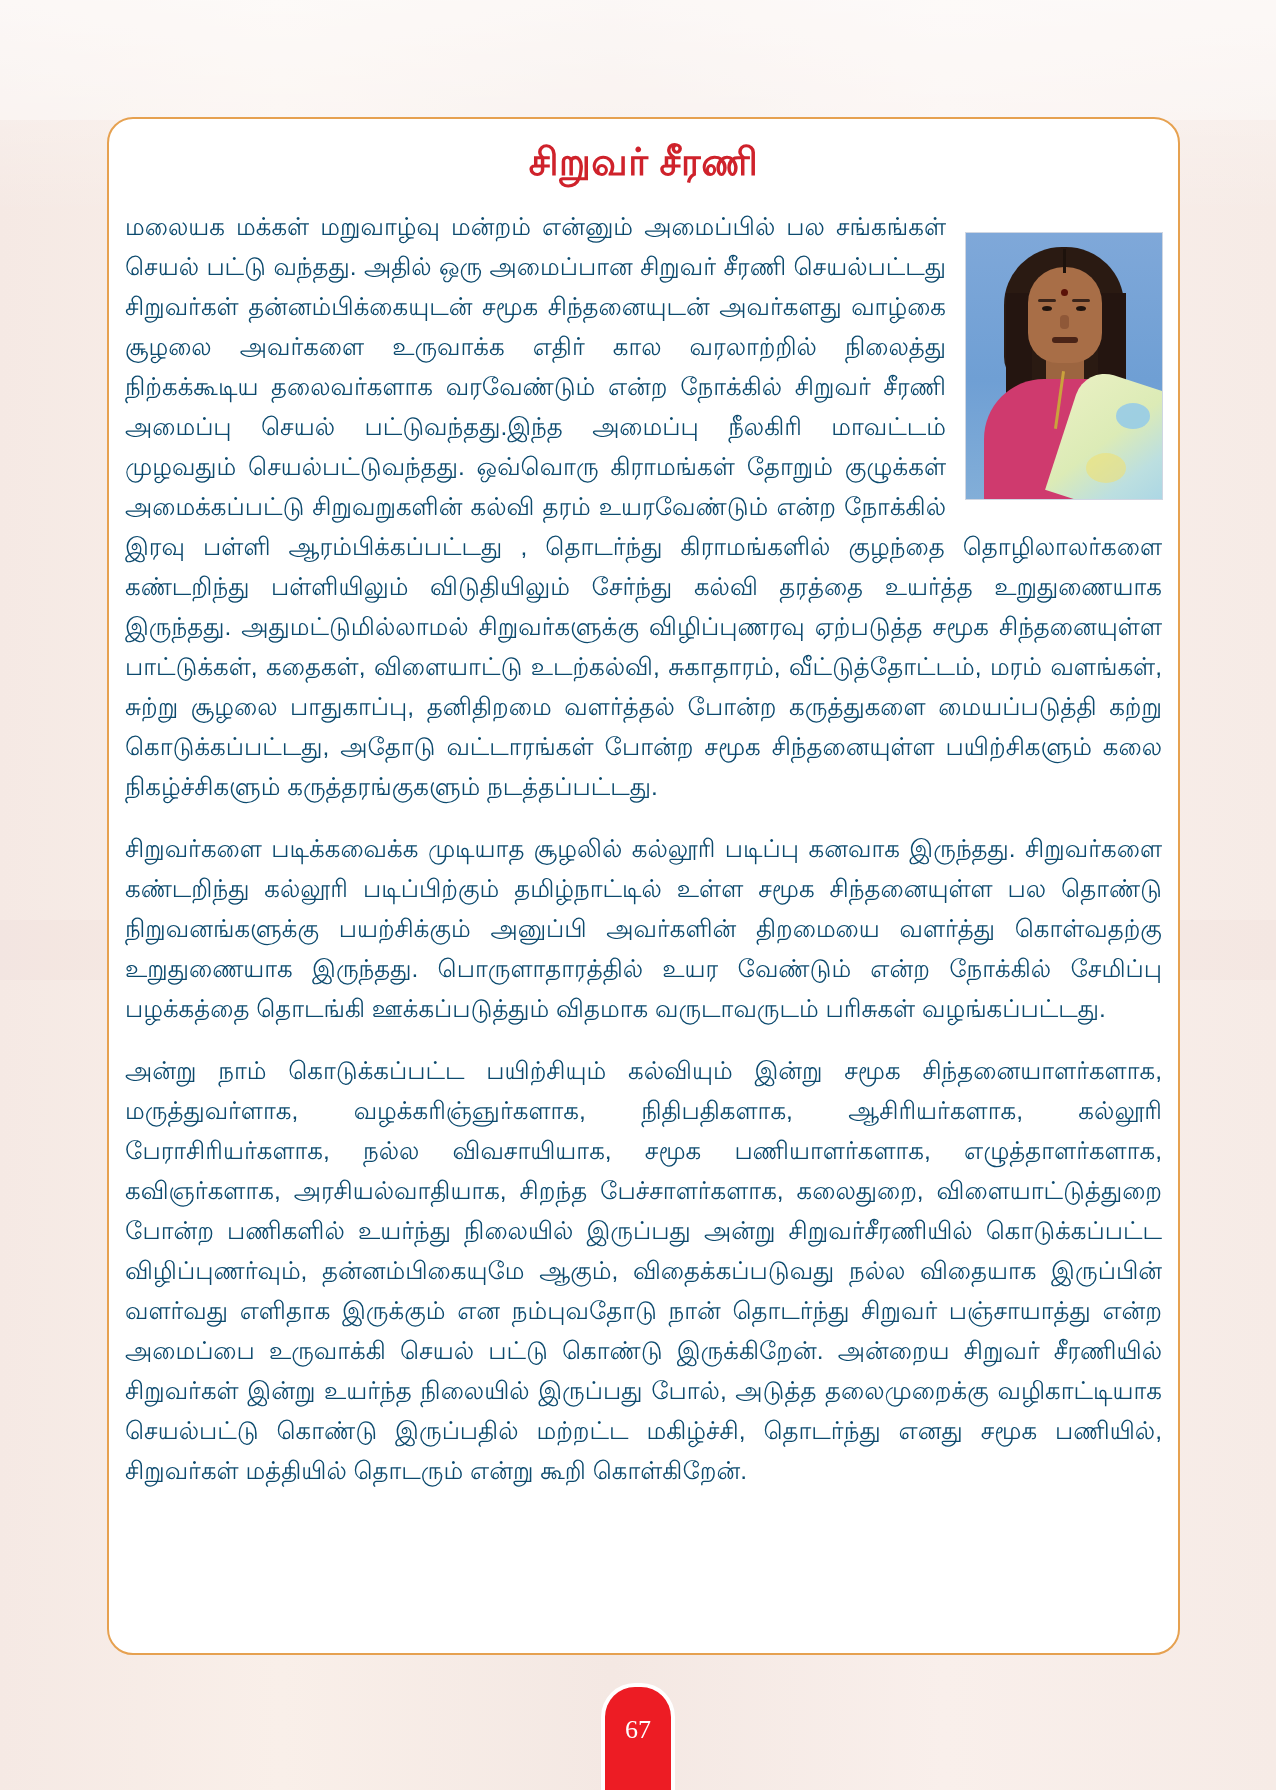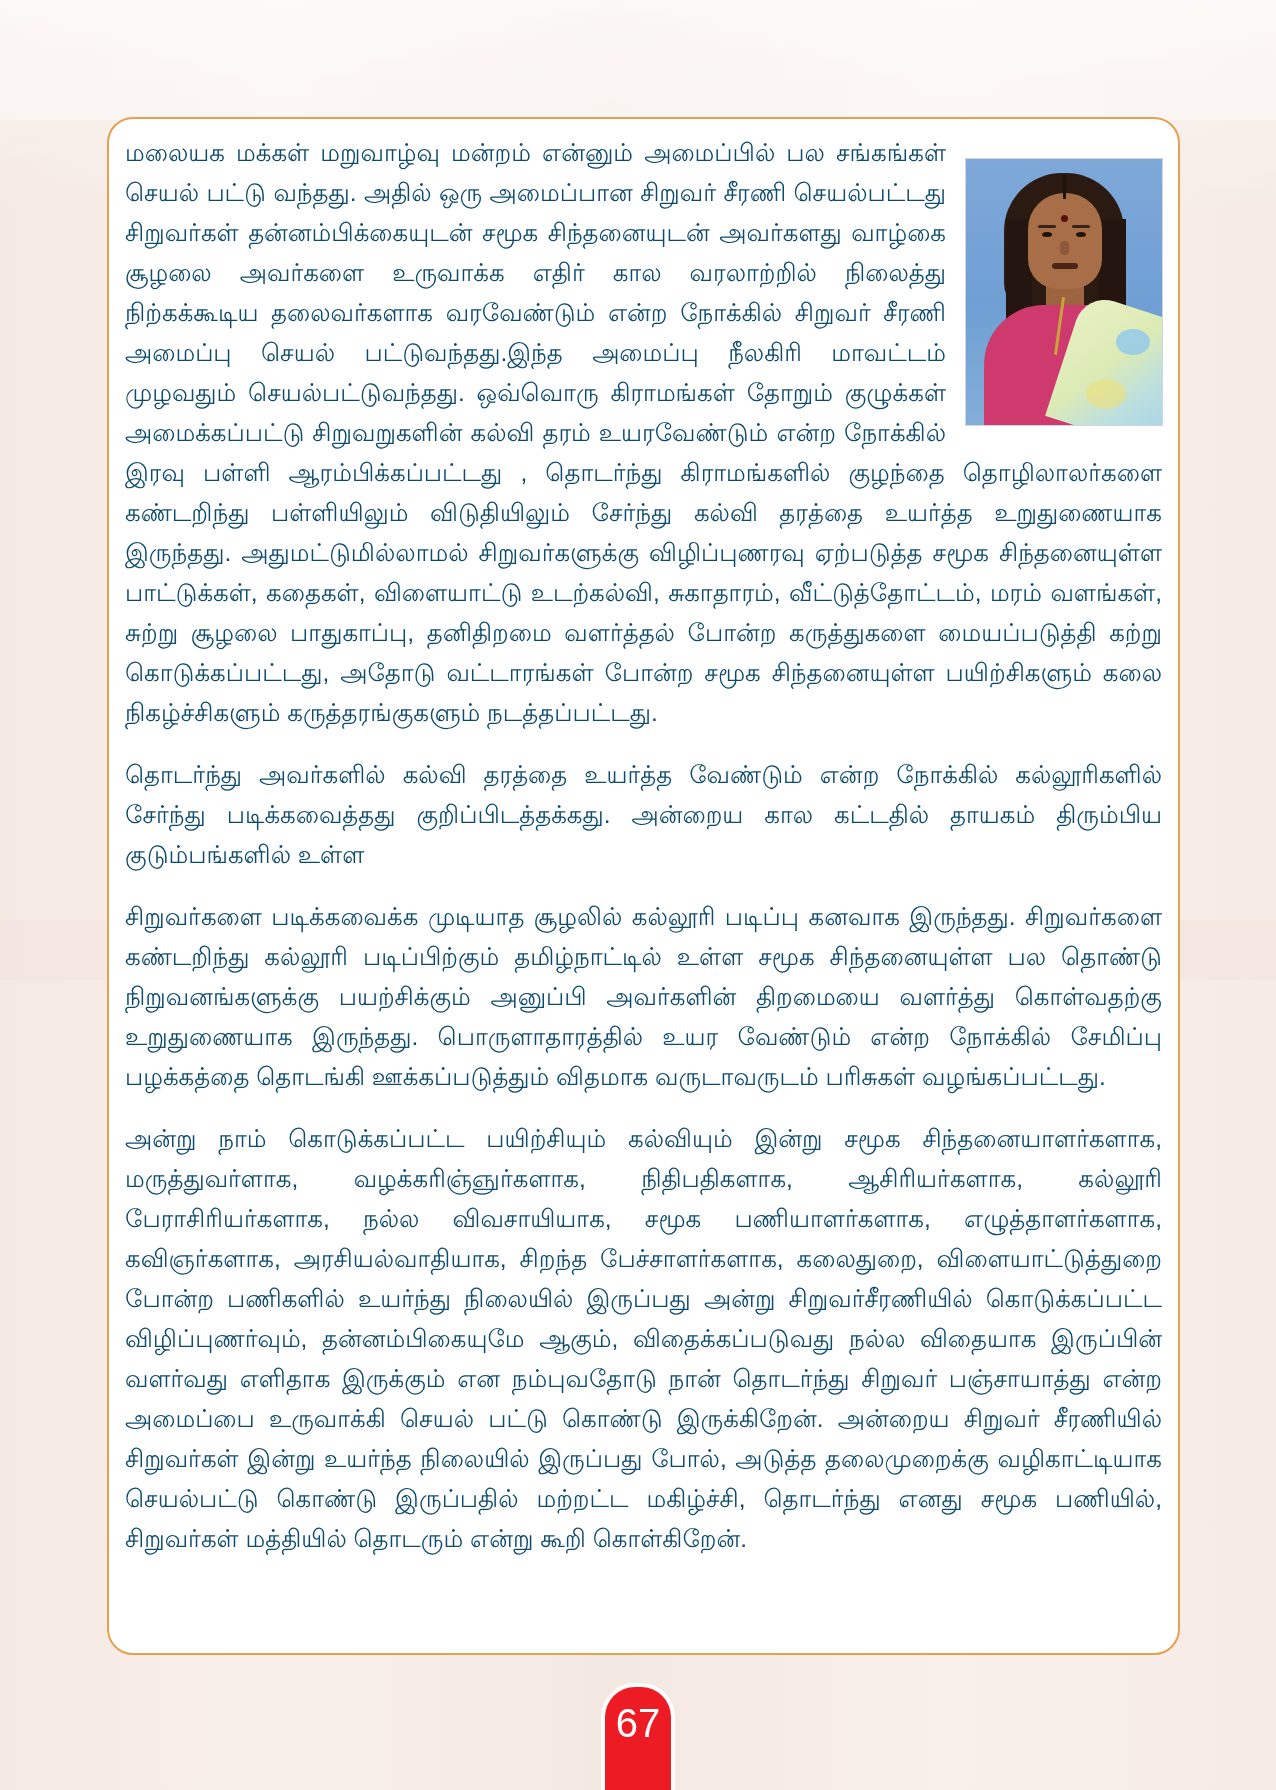--- a/index.html
+++ b/index.html
@@ -102,33 +102,35 @@
     left: 601px; bottom: 0;
     width: 66px; height: 103px;
     background: #ed1c24;
     border: 4px solid #ffffff;
     border-bottom: none;
     border-radius: 34px 34px 0 0;
     text-align: center;
   }
   .page-badge span {
     display: inline-block;
-    margin-top: 14px;
+    margin-top: 28px;
     color: #ffffff;
-    font-size: 40px;
+    font-size: 26px;
+    font-family: Liberation Serif, serif;
   }
 </style>
 </head>
 <body>
 
 <div class="texture-band band-1"></div>
 <div class="texture-band band-2"></div>
 
 <div class="content-box">
 
+  <h1 class="page-title">சிறுவர் சீரணி</h1>
 
   <div class="article-body">
 
     <div class="portrait">
       <div class="hair"></div>
       <div class="hair-side-left"></div>
       <div class="hair-side-right"></div>
       <div class="neck"></div>
       <div class="blouse"></div>
       <div class="saree"></div>
@@ -140,21 +142,20 @@
       <div class="brow-left"></div>
       <div class="brow-right"></div>
       <div class="eye-left"></div>
       <div class="eye-right"></div>
       <div class="bindi"></div>
       <div class="nose"></div>
       <div class="mouth"></div>
     </div>
 
     <p>மலையக மக்கள் மறுவாழ்வு மன்றம் என்னும் அமைப்பில் பல சங்கங்கள் செயல் பட்டு வந்தது. அதில் ஒரு அமைப்பான சிறுவர் சீரணி செயல்பட்டது சிறுவர்கள் தன்னம்பிக்கையுடன் சமூக சிந்தனையுடன் அவர்களது வாழ்கை சூழலை அவர்களை உருவாக்க எதிர் கால வரலாற்றில் நிலைத்து நிற்கக்கூடிய தலைவர்களாக வரவேண்டும் என்ற நோக்கில் சிறுவர் சீரணி அமைப்பு செயல் பட்டுவந்தது.இந்த அமைப்பு நீலகிரி மாவட்டம் முழவதும் செயல்பட்டுவந்தது. ஒவ்வொரு கிராமங்கள் தோறும் குழுக்கள் அமைக்கப்பட்டு சிறுவறுகளின் கல்வி தரம் உயரவேண்டும் என்ற நோக்கில் இரவு பள்ளி ஆரம்பிக்கப்பட்டது , தொடர்ந்து கிராமங்களில் குழந்தை தொழிலாலர்களை கண்டறிந்து பள்ளியிலும் விடுதியிலும் சேர்ந்து கல்வி தரத்தை உயர்த்த உறுதுணையாக இருந்தது. அதுமட்டுமில்லாமல் சிறுவர்களுக்கு விழிப்புணரவு ஏற்படுத்த சமூக சிந்தனையுள்ள பாட்டுக்கள், கதைகள், விளையாட்டு உடற்கல்வி, சுகாதாரம், வீட்டுத்தோட்டம், மரம் வளங்கள், சுற்று சூழலை பாதுகாப்பு, தனிதிறமை வளர்த்தல் போன்ற கருத்துகளை மையப்படுத்தி கற்று கொடுக்கப்பட்டது, அதோடு வட்டாரங்கள் போன்ற சமூக சிந்தனையுள்ள பயிற்சிகளும் கலை நிகழ்ச்சிகளும் கருத்தரங்குகளும் நடத்தப்பட்டது.</p>
-    <p>தொடர்ந்து அவர்களில் கல்வி தரத்தை உயர்த்த வேண்டும் என்ற நோக்கில் கல்லூரிகளில் சேர்ந்து படிக்கவைத்தது  குறிப்பிடத்தக்கது. அன்றைய கால கட்டதில் தாயகம் திரும்பிய குடும்பங்களில் உள்ள</p>
     <p>சிறுவர்களை  படிக்கவைக்க முடியாத சூழலில் கல்லூரி படிப்பு கனவாக இருந்தது. சிறுவர்களை கண்டறிந்து கல்லூரி படிப்பிற்கும் தமிழ்நாட்டில் உள்ள சமூக சிந்தனையுள்ள பல தொண்டு நிறுவனங்களுக்கு பயற்சிக்கும் அனுப்பி அவர்களின் திறமையை வளர்த்து கொள்வதற்கு உறுதுணையாக இருந்தது. பொருளாதாரத்தில் உயர வேண்டும் என்ற நோக்கில் சேமிப்பு பழக்கத்தை தொடங்கி ஊக்கப்படுத்தும் விதமாக வருடாவருடம்  பரிசுகள் வழங்கப்பட்டது.</p>
     <p>அன்று நாம் கொடுக்கப்பட்ட பயிற்சியும் கல்வியும் இன்று சமூக சிந்தனையாளர்களாக, மருத்துவர்ளாக, வழக்கரிஞ்ஞுர்களாக, நிதிபதிகளாக, ஆசிரியர்களாக, கல்லூரி பேராசிரியர்களாக, நல்ல விவசாயியாக, சமூக பணியாளர்களாக, எழுத்தாளர்களாக, கவிஞர்களாக, அரசியல்வாதியாக, சிறந்த பேச்சாளர்களாக, கலைதுறை, விளையாட்டுத்துறை போன்ற பணிகளில் உயர்ந்து நிலையில் இருப்பது அன்று சிறுவர்சீரணியில் கொடுக்கப்பட்ட விழிப்புணர்வும், தன்னம்பிகையுமே ஆகும், விதைக்கப்படுவது நல்ல விதையாக இருப்பின் வளர்வது எளிதாக இருக்கும் என நம்புவதோடு நான் தொடர்ந்து சிறுவர் பஞ்சாயாத்து என்ற அமைப்பை உருவாக்கி செயல் பட்டு கொண்டு இருக்கிறேன். அன்றைய சிறுவர் சீரணியில் சிறுவர்கள் இன்று உயர்ந்த  நிலையில் இருப்பது போல், அடுத்த தலைமுறைக்கு வழிகாட்டியாக செயல்பட்டு கொண்டு  இருப்பதில் மற்றட்ட மகிழ்ச்சி, தொடர்ந்து எனது சமூக பணியில், சிறுவர்கள் மத்தியில் தொடரும் என்று கூறி கொள்கிறேன்.</p>
 
   </div>
 
 </div>
 
 <div class="page-badge">
   <span>67</span>
 </div>

